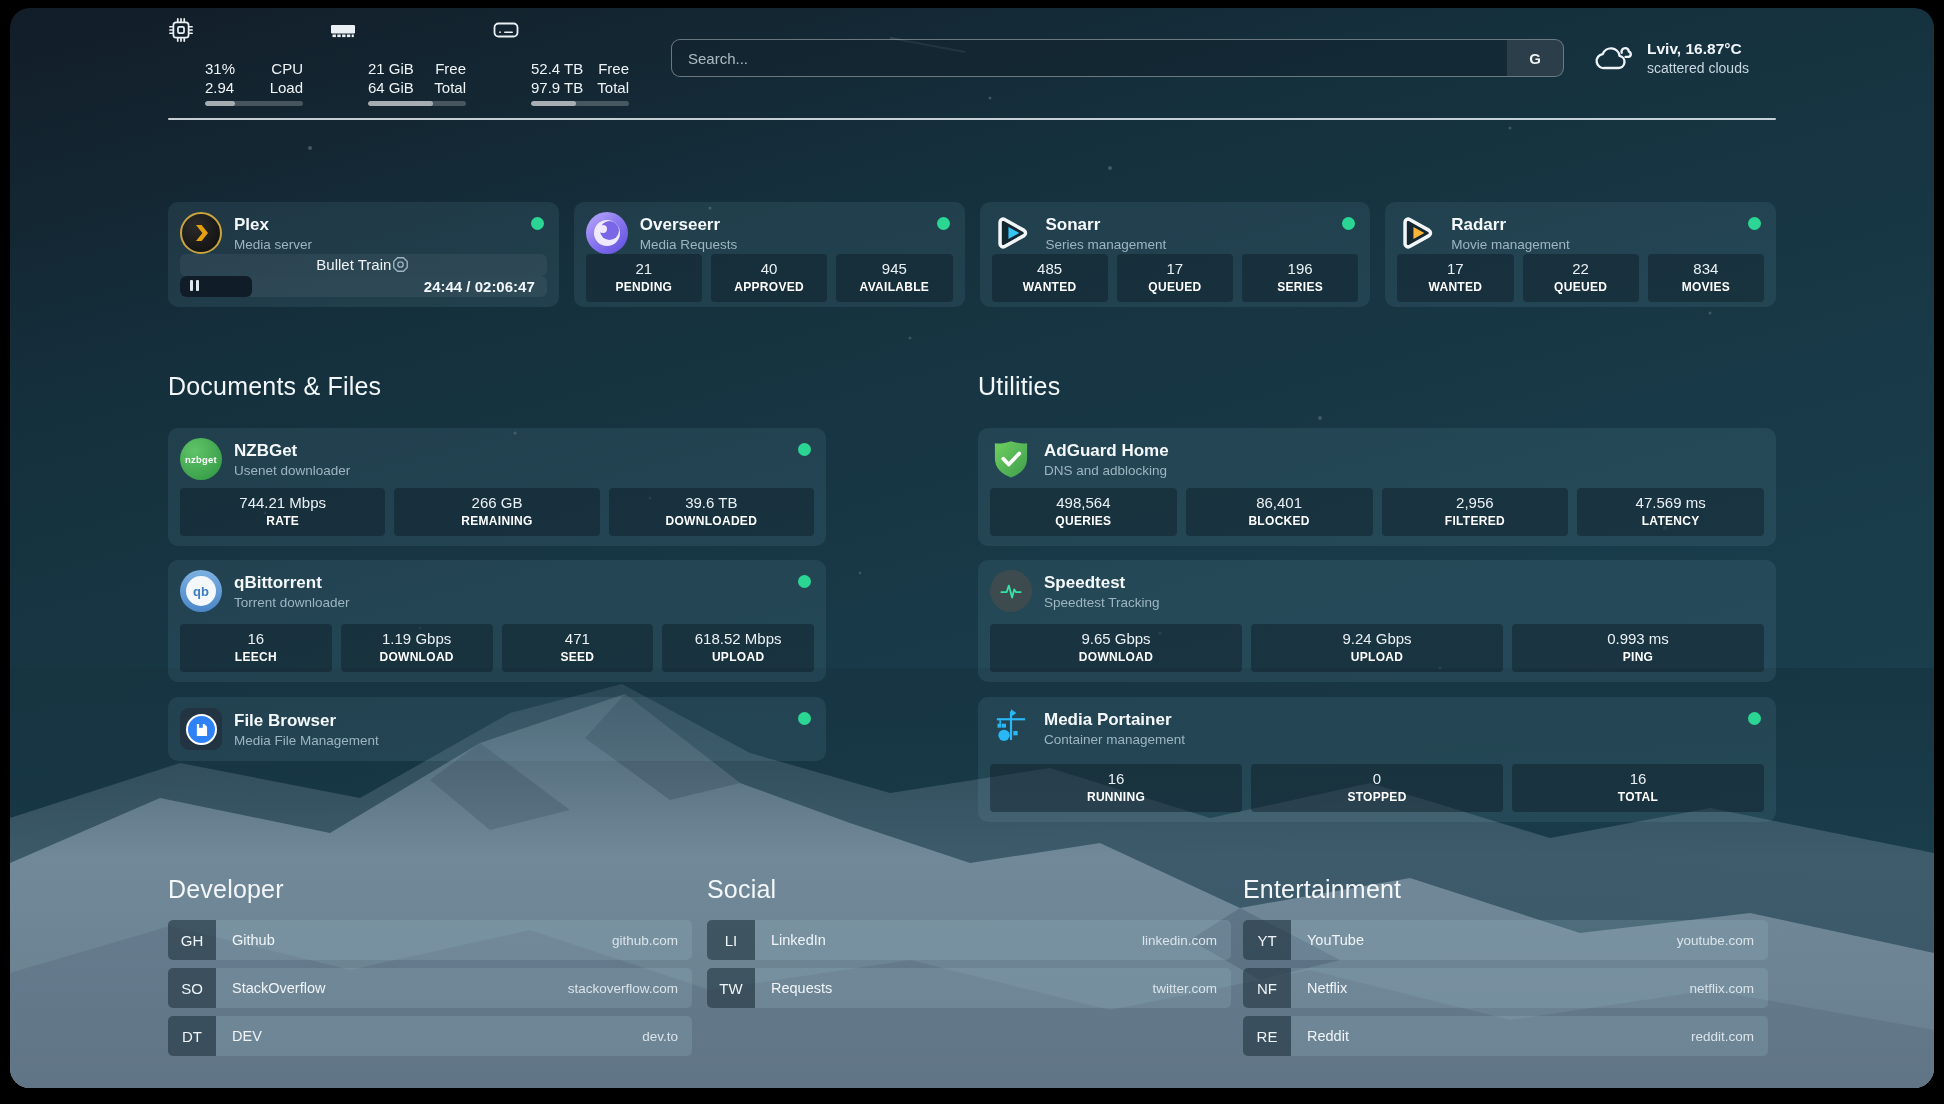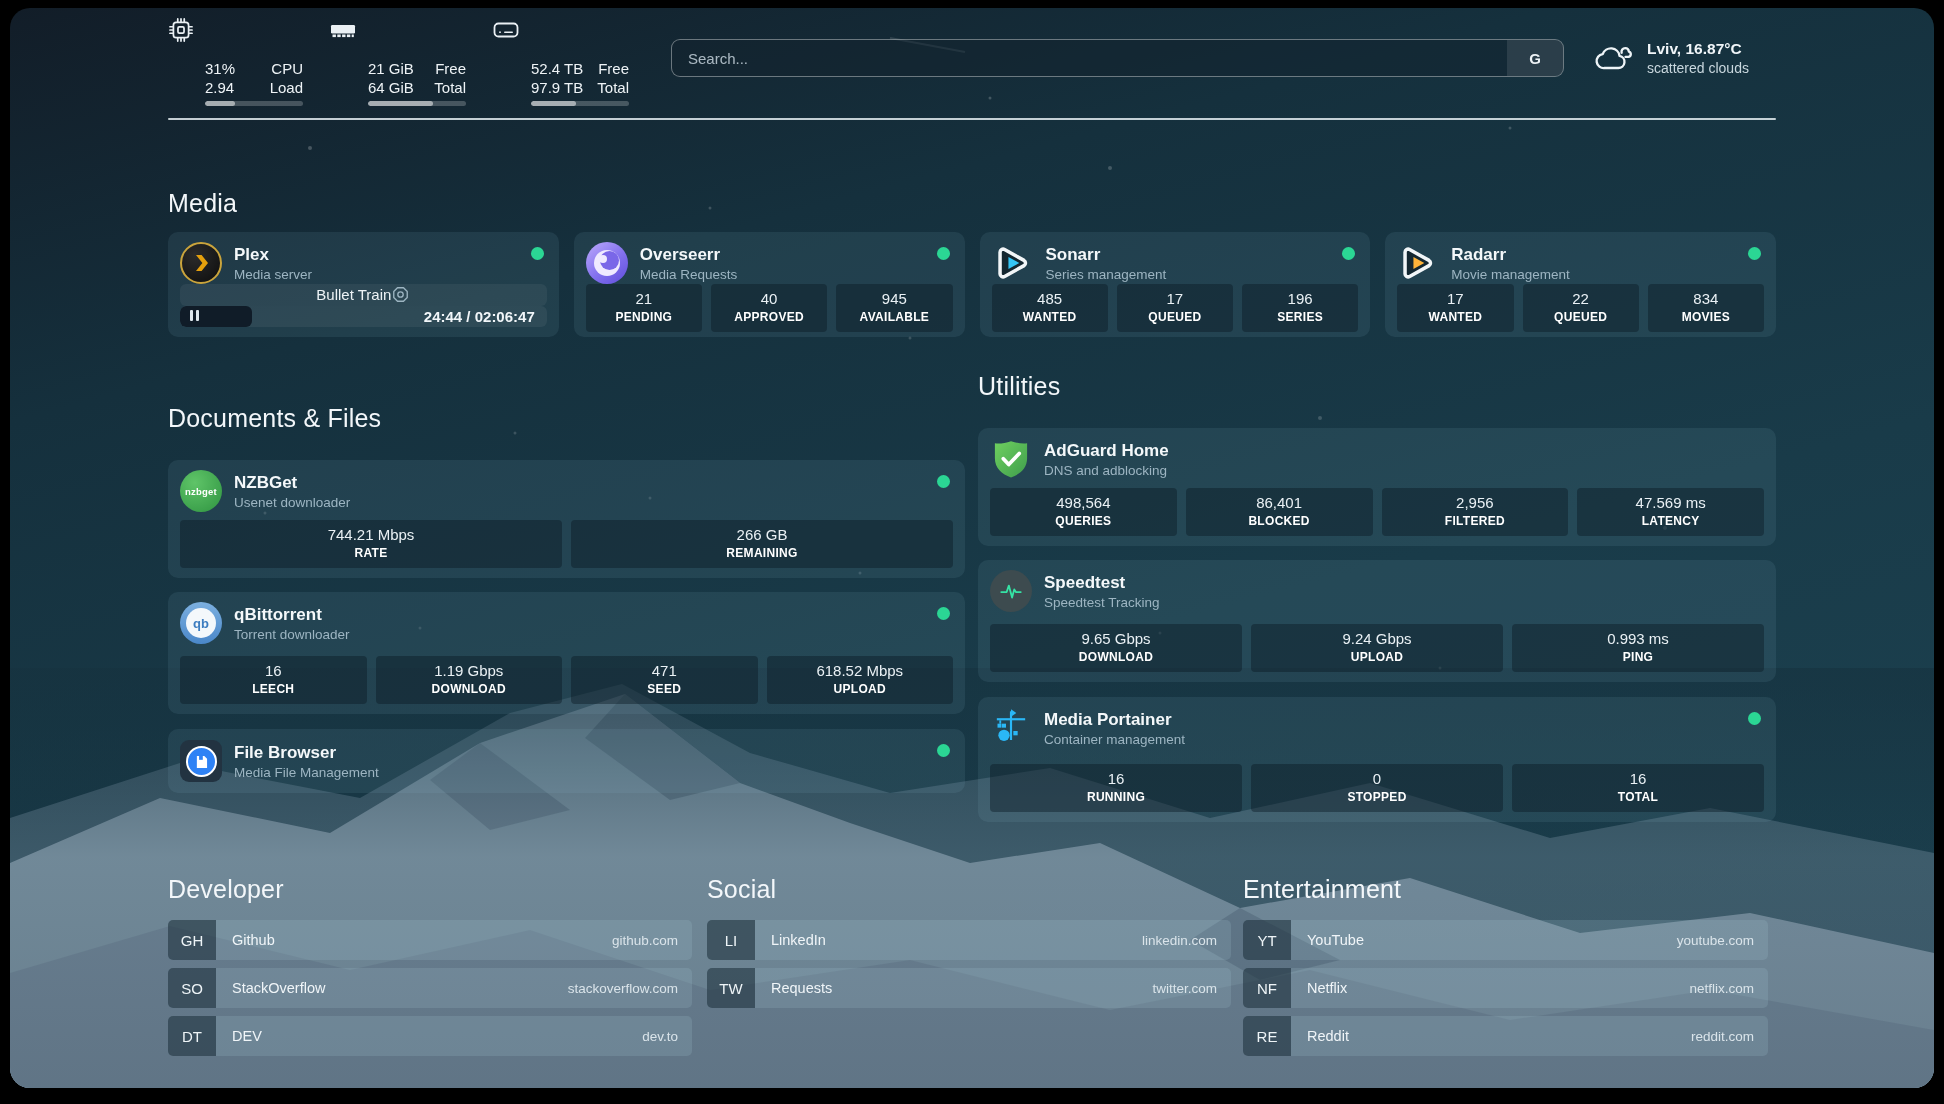--- a/index.html
+++ b/index.html
@@ -31,21 +31,21 @@
   .weather{display:flex;align-items:center;gap:13px;width:182px;flex:none;}
   .wl1{font-size:15.5px;font-weight:600;color:#f1f6f9;line-height:20px;}
   .wl2{font-size:14px;color:#c9d7de;line-height:18px;}
   .divider{position:absolute;left:158px;right:158px;top:110px;height:2px;border-radius:1px;
     background:rgba(235,244,248,.82);}
 
   
   .secHeading{font-size:25px;font-weight:500;color:#f3f7fa;letter-spacing:.2px;line-height:30px;}
   .media-sec{position:absolute;left:158px;right:158px;top:180px;}
   .media-cards{display:flex;gap:15px;margin-top:14px;}
-  .col-left{position:absolute;left:158px;width:797px;top:362px;margin-top:32px;}
+  .col-left{position:absolute;left:158px;width:658px;top:362px;}
   .col-right{position:absolute;left:968px;width:798px;top:362px;}
   .col-left .secHeading,.col-right .secHeading{line-height:32px;margin-bottom:26px;}
 
   .card{position:relative;background:rgba(148,192,212,.10);border-radius:10px;padding:10px 12px;
     display:flex;flex-direction:column;justify-content:space-between;cursor:pointer;}
   .mcard{flex:1;height:105px;}
   .h118{height:118px;margin-bottom:14px;}
   .h122{height:122px;margin-bottom:15px;}
   .h64{height:64px;justify-content:center;}
   .h125{height:125px;}
@@ -230,21 +230,20 @@
       <div>
         <div class="wl1">Lviv, 16.87°C</div>
         <div class="wl2">scattered clouds</div>
       </div>
     </div>
   </div>
 
   <div class="divider"></div>
 
   <div class="media-sec">
-    <div class="secHeading">Media</div>
     <div class="media-cards">
 
       <div class="card mcard">
         <span class="dot"></span>
         <div class="chead">
           <div class="appicon plexic">
             <svg width="24" height="24" viewBox="0 0 24 24">
                 <polygon points="7,4 12.6,4 19,12 12.6,20 7,20 13.4,12" fill="#e5a00d"></polygon>
               </svg>
           </div>
@@ -376,20 +375,24 @@
         </div>
       </div>
       <div class="stats">
         <div class="stat">
           <div class="sv">744.21 Mbps</div>
           <div class="sl">RATE</div>
         </div>
         <div class="stat">
           <div class="sv">266 GB</div>
           <div class="sl">REMAINING</div>
+        </div>
+        <div class="stat">
+          <div class="sv">39.6 TB</div>
+          <div class="sl">DOWNLOADED</div>
         </div>
       </div>
     </div>
 
     <div class="card h122">
       <span class="dot"></span>
       <div class="chead">
         <div class="appicon qbic">
           <span class="qbin">qb</span>
         </div>

